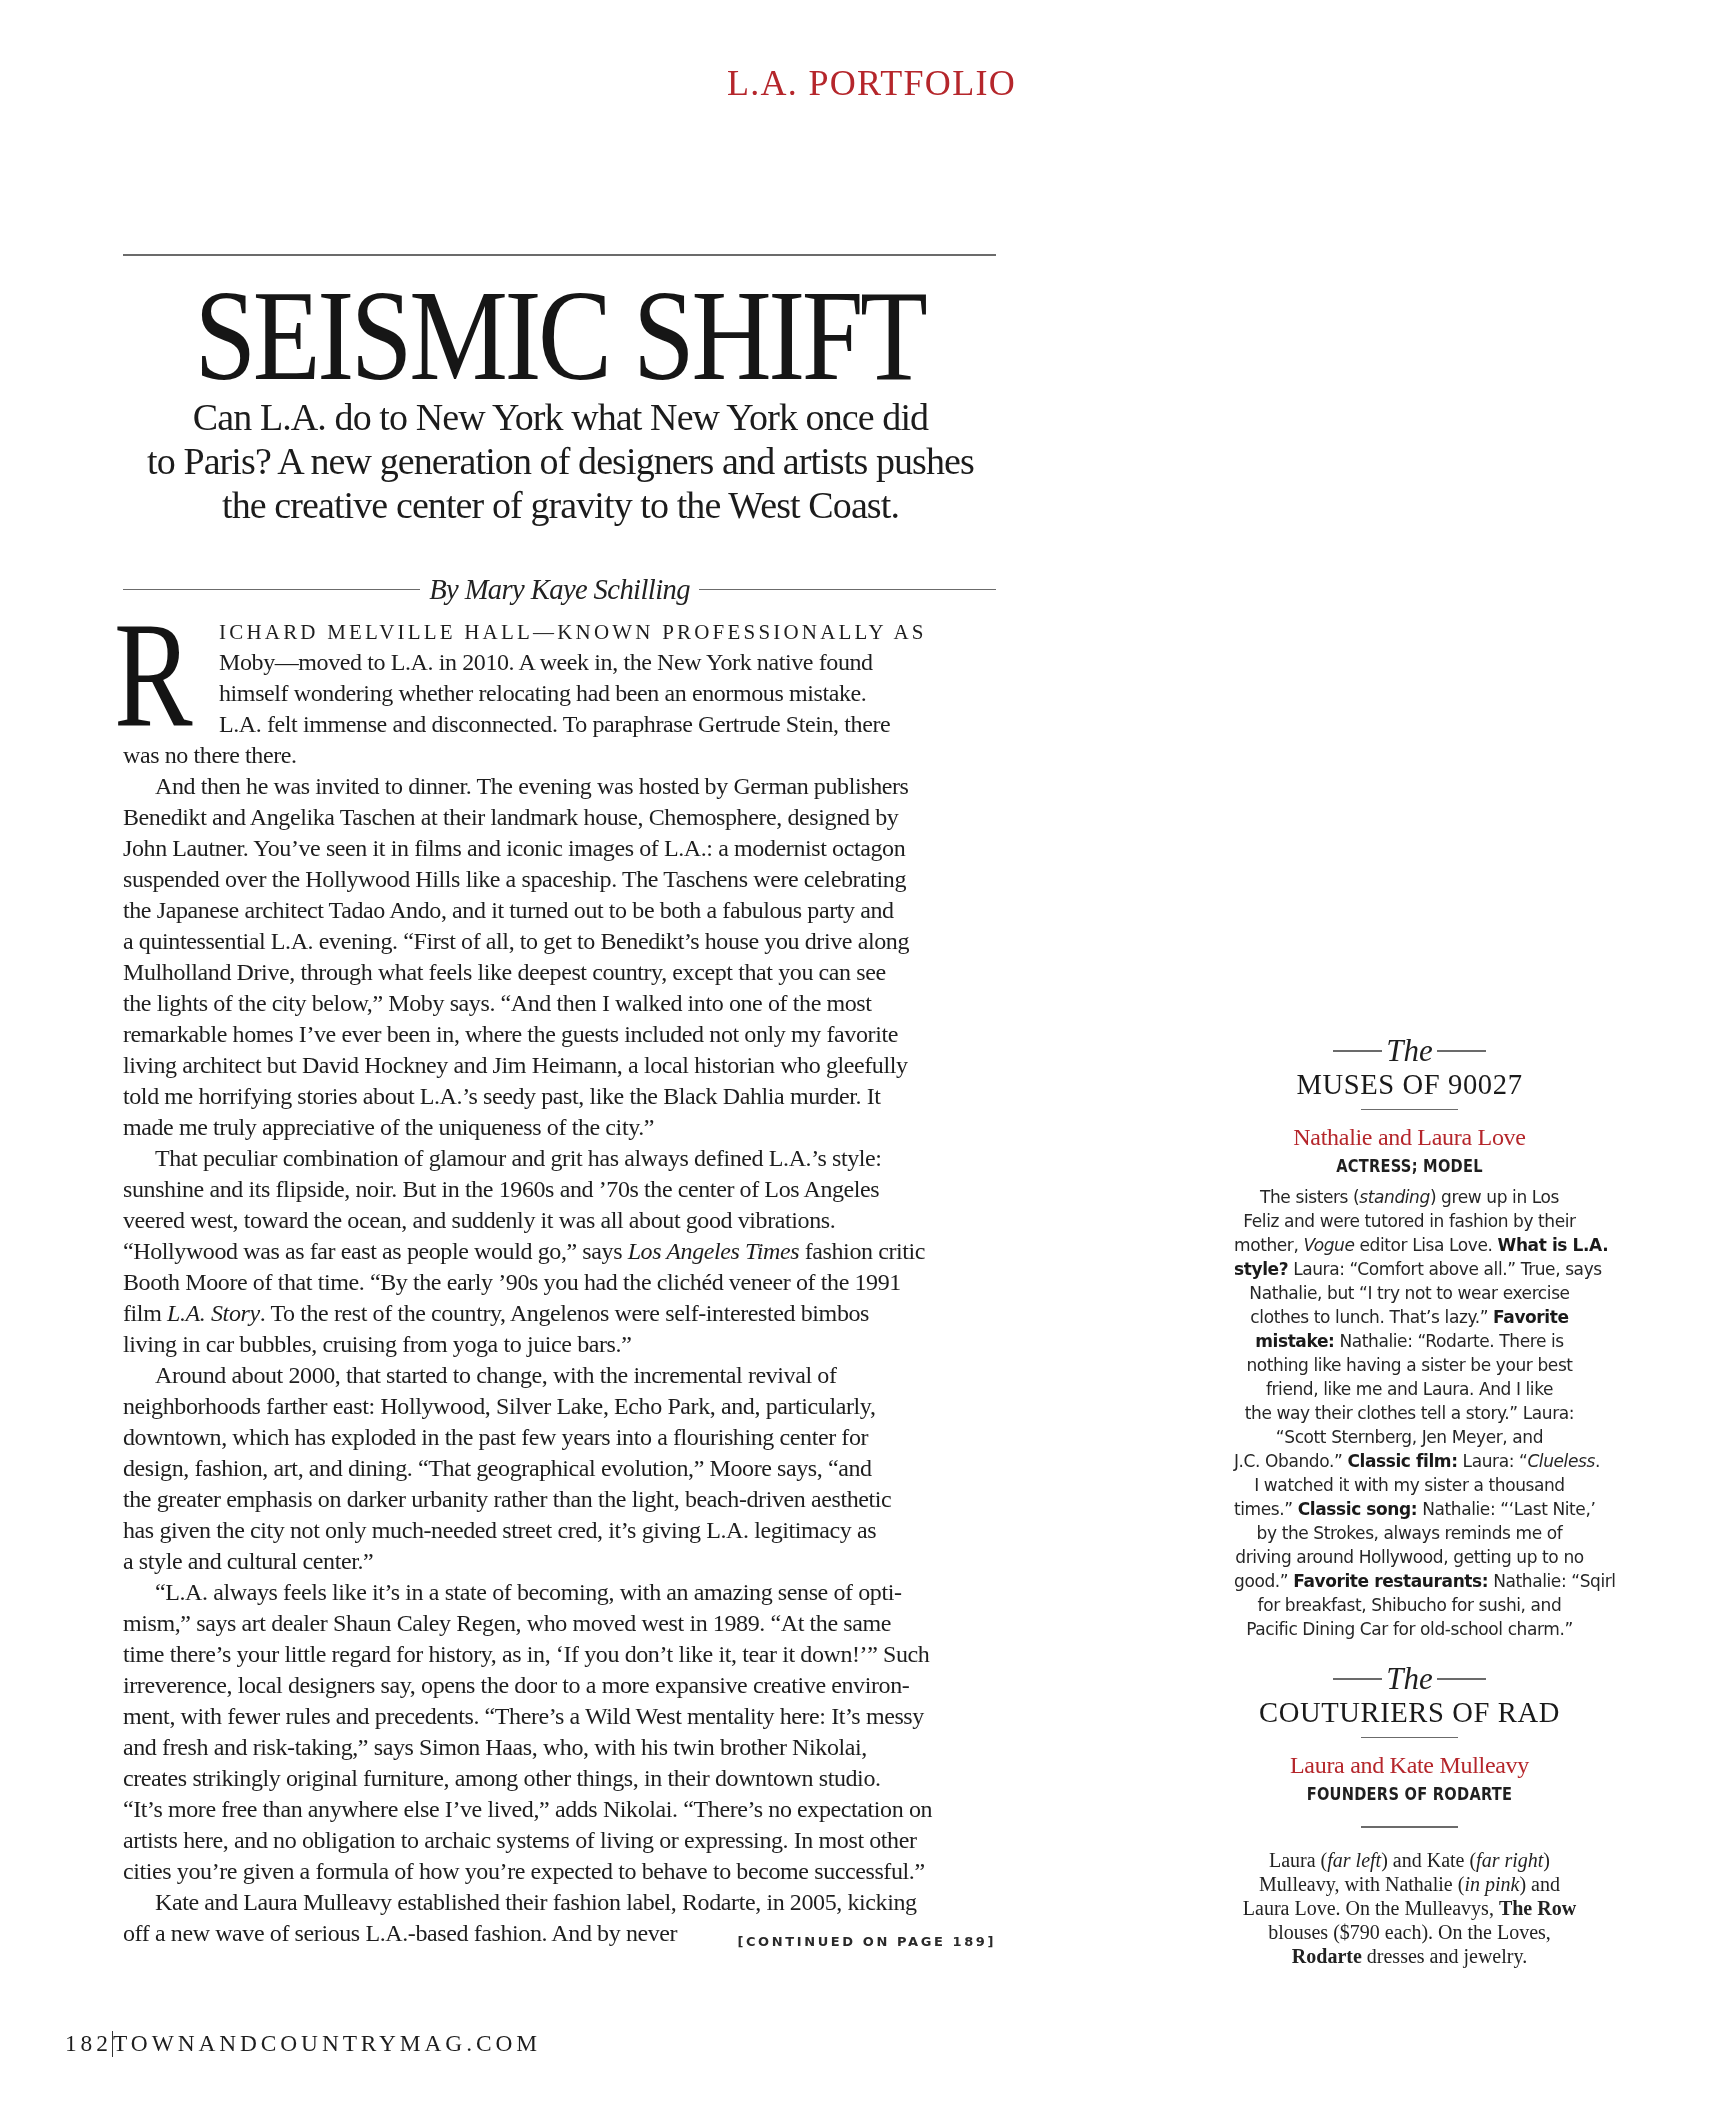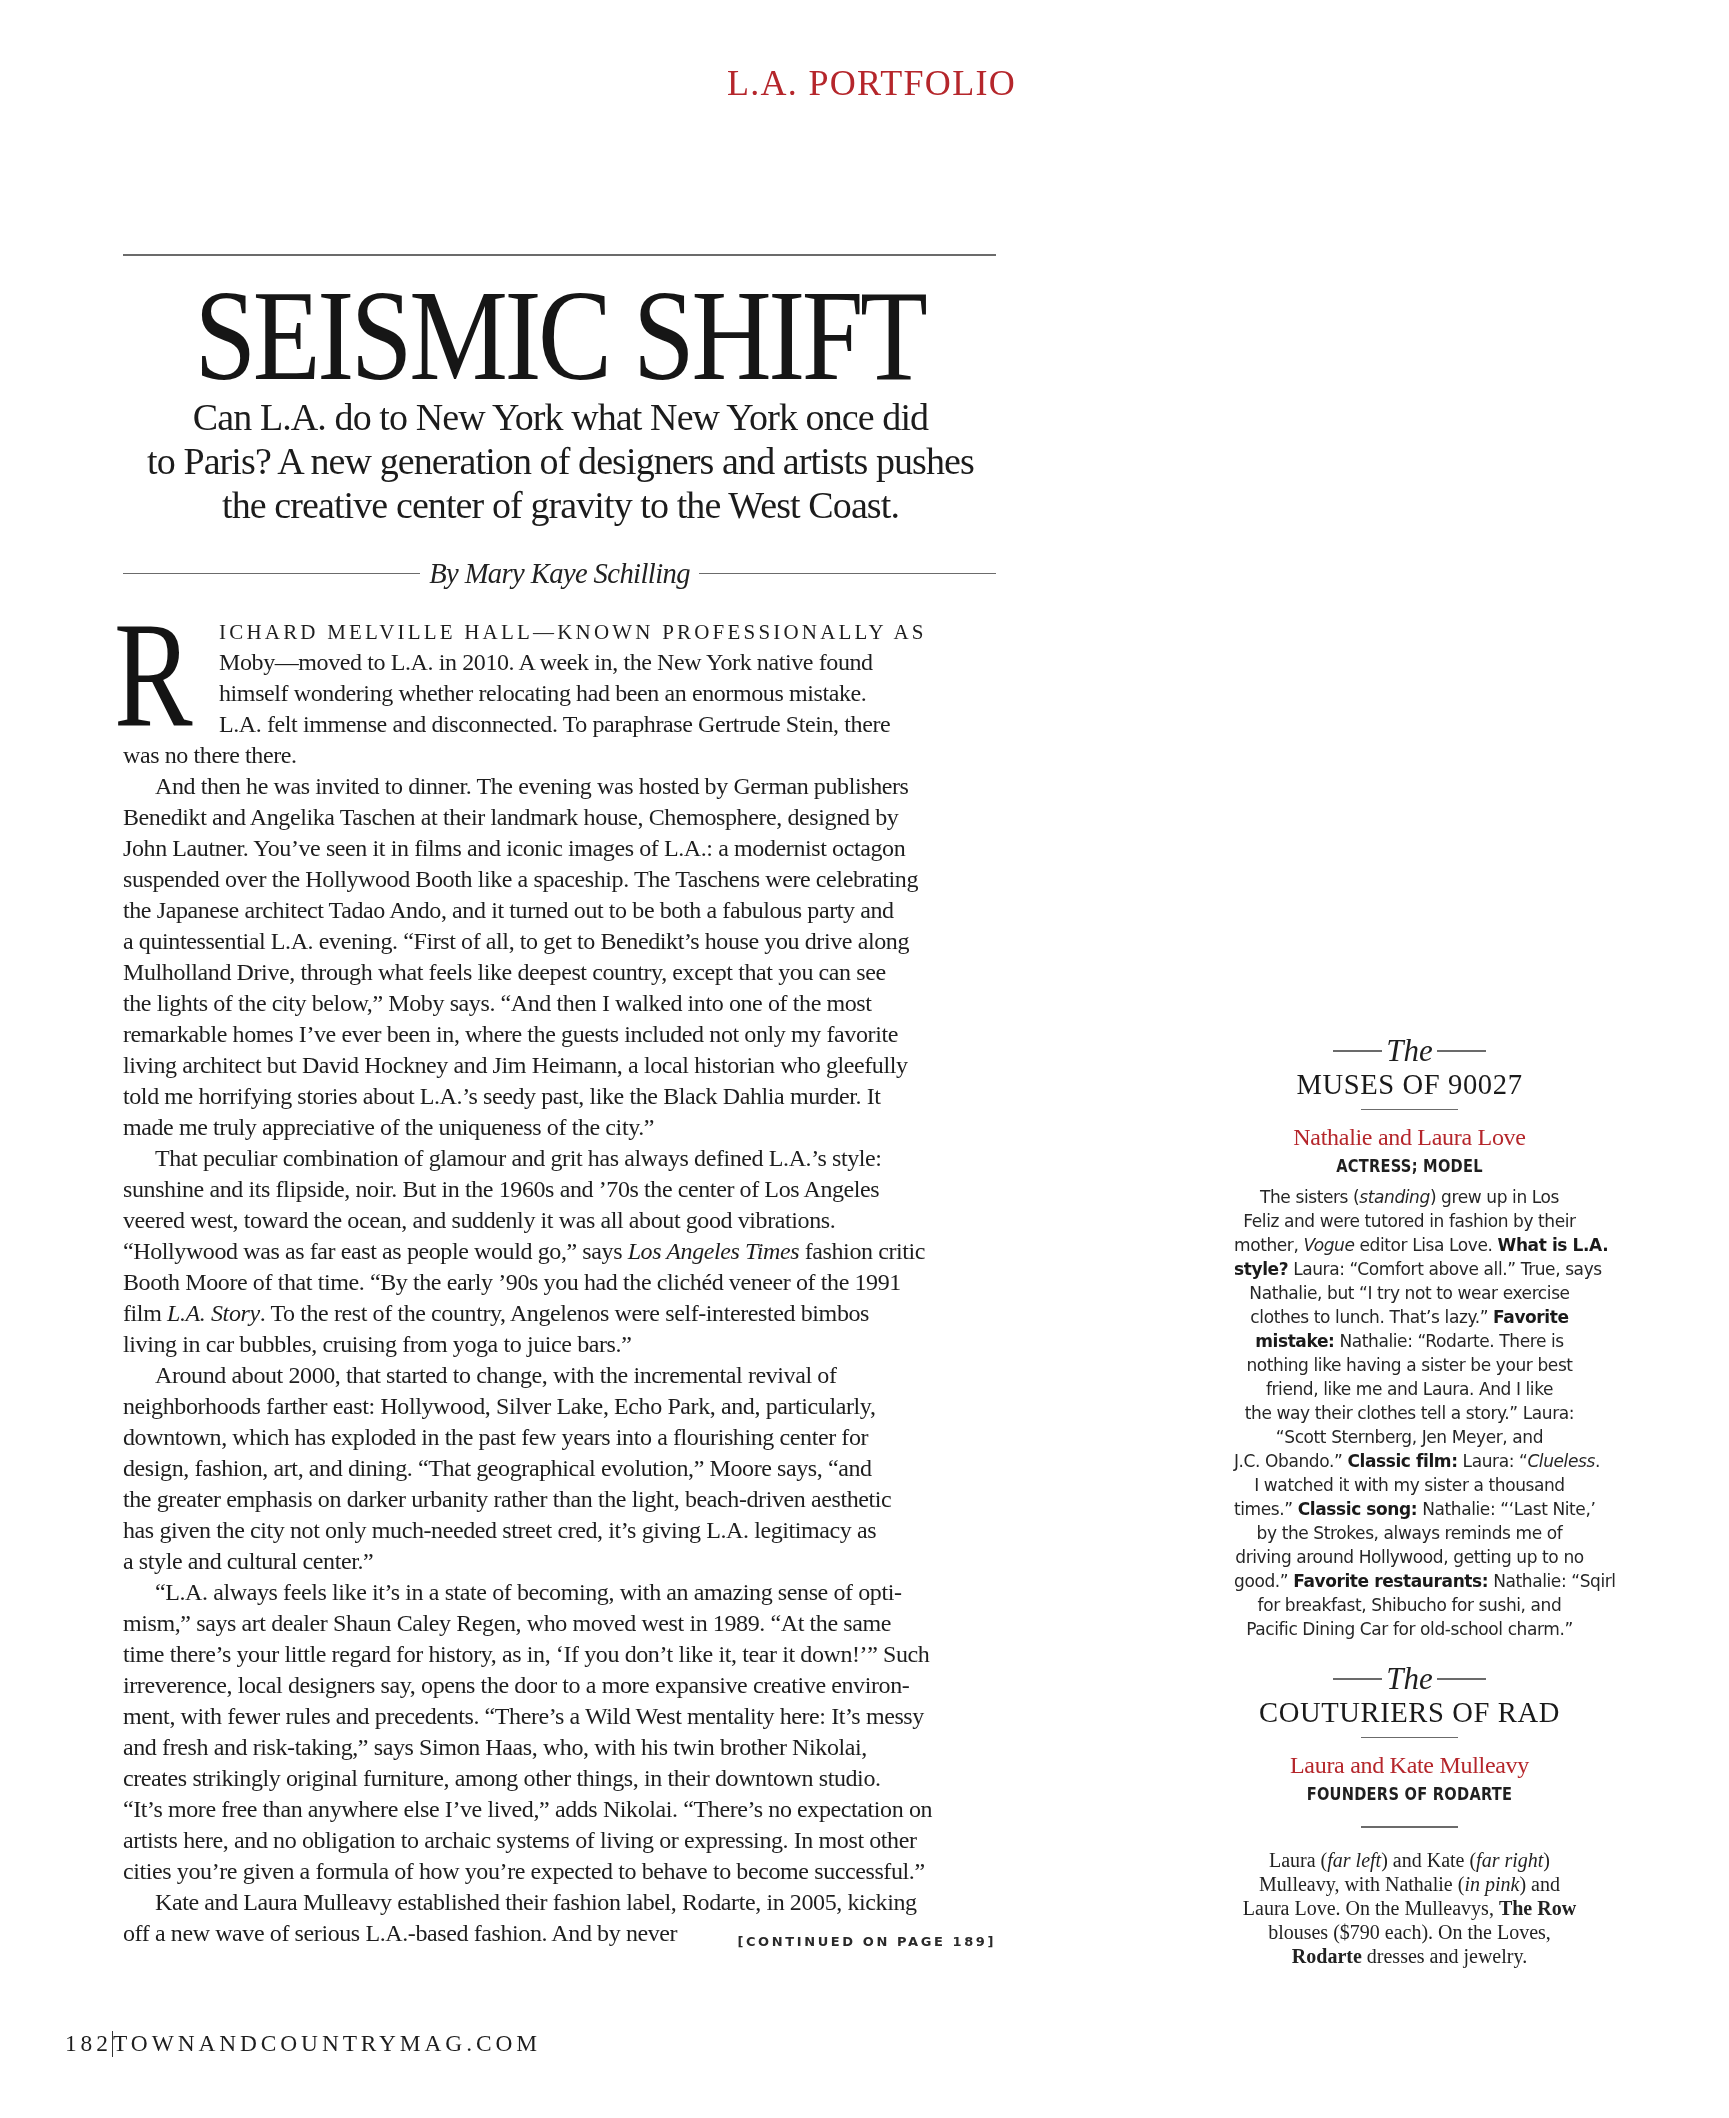--- a/index.html
+++ b/index.html
@@ -26,21 +26,21 @@
     color: #161616; white-space: nowrap;
   }
   .deck {
     top: 395px; left: 114px; width: 893px; text-align: center;
     font-size: 38px; line-height: 44px; color: #1c1c1c;
     letter-spacing: -0.9px;
   }
   .deck span { display: block; white-space: nowrap; }
 
   .byline-row {
-    top: 554px; left: 123px; width: 873px; height: 39px;
+    top: 570px; left: 123px; width: 873px; height: 39px;
     display: flex; align-items: center;
   }
   .byline-row .line { flex: 1; height: 1.9px; background: #6b6b6b; }
   .byline-row .byline {
     padding: 0 9px; font-style: italic; font-size: 28.6px;
     letter-spacing: -0.6px; color: #222;
   }
 
   
   .body-text {
@@ -119,21 +119,21 @@
 
 <div class="abs body-text">
   <span class="ln drop-indent"><span class="smallcaps">ICHARD MELVILLE HALL—KNOWN PROFESSIONALLY AS</span></span>
   <span class="ln drop-indent">Moby—moved to L.A. in 2010. A week in, the New York native found</span>
   <span class="ln drop-indent">himself wondering whether relocating had been an enormous mistake.</span>
   <span class="ln drop-indent">L.A. felt immense and disconnected. To paraphrase Gertrude Stein, there</span>
   <span class="ln">was no there there.</span>
   <span class="ln indent">And then he was invited to dinner. The evening was hosted by German publishers</span>
   <span class="ln">Benedikt and Angelika Taschen at their landmark house, Chemosphere, designed by</span>
   <span class="ln">John Lautner. You’ve seen it in films and iconic images of L.A.: a modernist octagon</span>
-  <span class="ln">suspended over the Hollywood Booth like a spaceship. The Taschens were celebrating</span>
+  <span class="ln">suspended over the Hollywood Hills like a spaceship. The Taschens were celebrating</span>
   <span class="ln">the Japanese architect Tadao Ando, and it turned out to be both a fabulous party and</span>
   <span class="ln">a quintessential L.A. evening. “First of all, to get to Benedikt’s house you drive along</span>
   <span class="ln">Mulholland Drive, through what feels like deepest country, except that you can see</span>
   <span class="ln">the lights of the city below,” Moby says. “And then I walked into one of the most</span>
   <span class="ln">remarkable homes I’ve ever been in, where the guests included not only my favorite</span>
   <span class="ln">living architect but David Hockney and Jim Heimann, a local historian who gleefully</span>
   <span class="ln">told me horrifying stories about L.A.’s seedy past, like the Black Dahlia murder. It</span>
   <span class="ln">made me truly appreciative of the uniqueness of the city.”</span>
   <span class="ln indent">That peculiar combination of glamour and grit has always defined L.A.’s style:</span>
   <span class="ln">sunshine and its flipside, noir. But in the 1960s and ’70s the center of Los Angeles</span>

